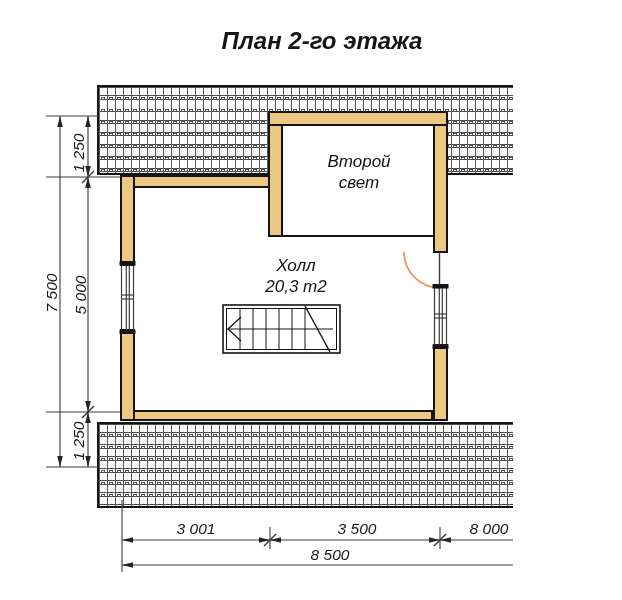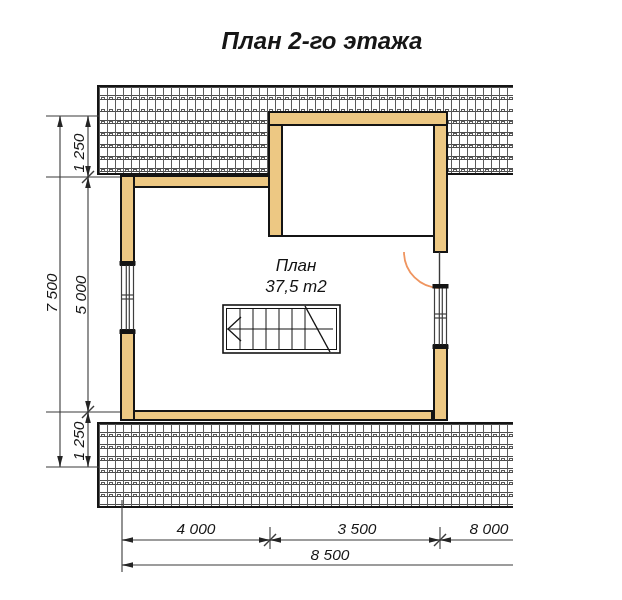--- a/index.html
+++ b/index.html
@@ -56,30 +56,34 @@
   <div class="wall" style="left:268px;top:124px;width:15px;height:113px;"></div>
   <div class="wall" style="left:433px;top:124px;width:15px;height:129px;"></div>
   <div class="wall" style="left:133px;top:175px;width:137px;height:13px;"></div>
   <div class="wall" style="left:120px;top:175px;width:15px;height:91px;"></div>
   <div class="wall" style="left:120px;top:329px;width:15px;height:92px;"></div>
   <div class="wall" style="left:133px;top:410px;width:300px;height:11px;"></div>
   <div class="wall" style="left:433px;top:344px;width:15px;height:77px;"></div>
 
   <div class="openline" style="left:283px;top:235px;width:150px;height:2px;"></div>
 
+  <div class="room-label" style="left:359px;top:151px;">
+    <div>Второй</div>
+    <div>свет</div>
+  </div>
   <div class="room-label" style="left:296px;top:255px;">
-    <div>План</div>
-    <div>37,5 m2</div>
+    <div>Холл</div>
+    <div>20,3 m2</div>
   </div>
 
   <div class="dim rot" style="left:52px;top:293px;">7 500</div>
   <div class="dim rot" style="left:79px;top:153px;">1 250</div>
   <div class="dim rot" style="left:81px;top:295px;">5 000</div>
   <div class="dim rot" style="left:79px;top:441px;">1 250</div>
-  <div class="dim" style="left:196px;top:529px;">4 000</div>
+  <div class="dim" style="left:196px;top:529px;">3 001</div>
   <div class="dim" style="left:357px;top:529px;text-align:right;">3 500</div>
   <div class="dim" style="left:489px;top:529px;">8 000</div>
   <div class="dim" style="left:330px;top:555px;font-style:italic;">8 500</div>
 
   <svg width="622" height="600" viewBox="0 0 622 600">
 
     <g>
       <line x1="535.5" y1="175" x2="535.5" y2="422" stroke="#6a6a6a" stroke-width="1.6"></line>
     </g>
     <g>

